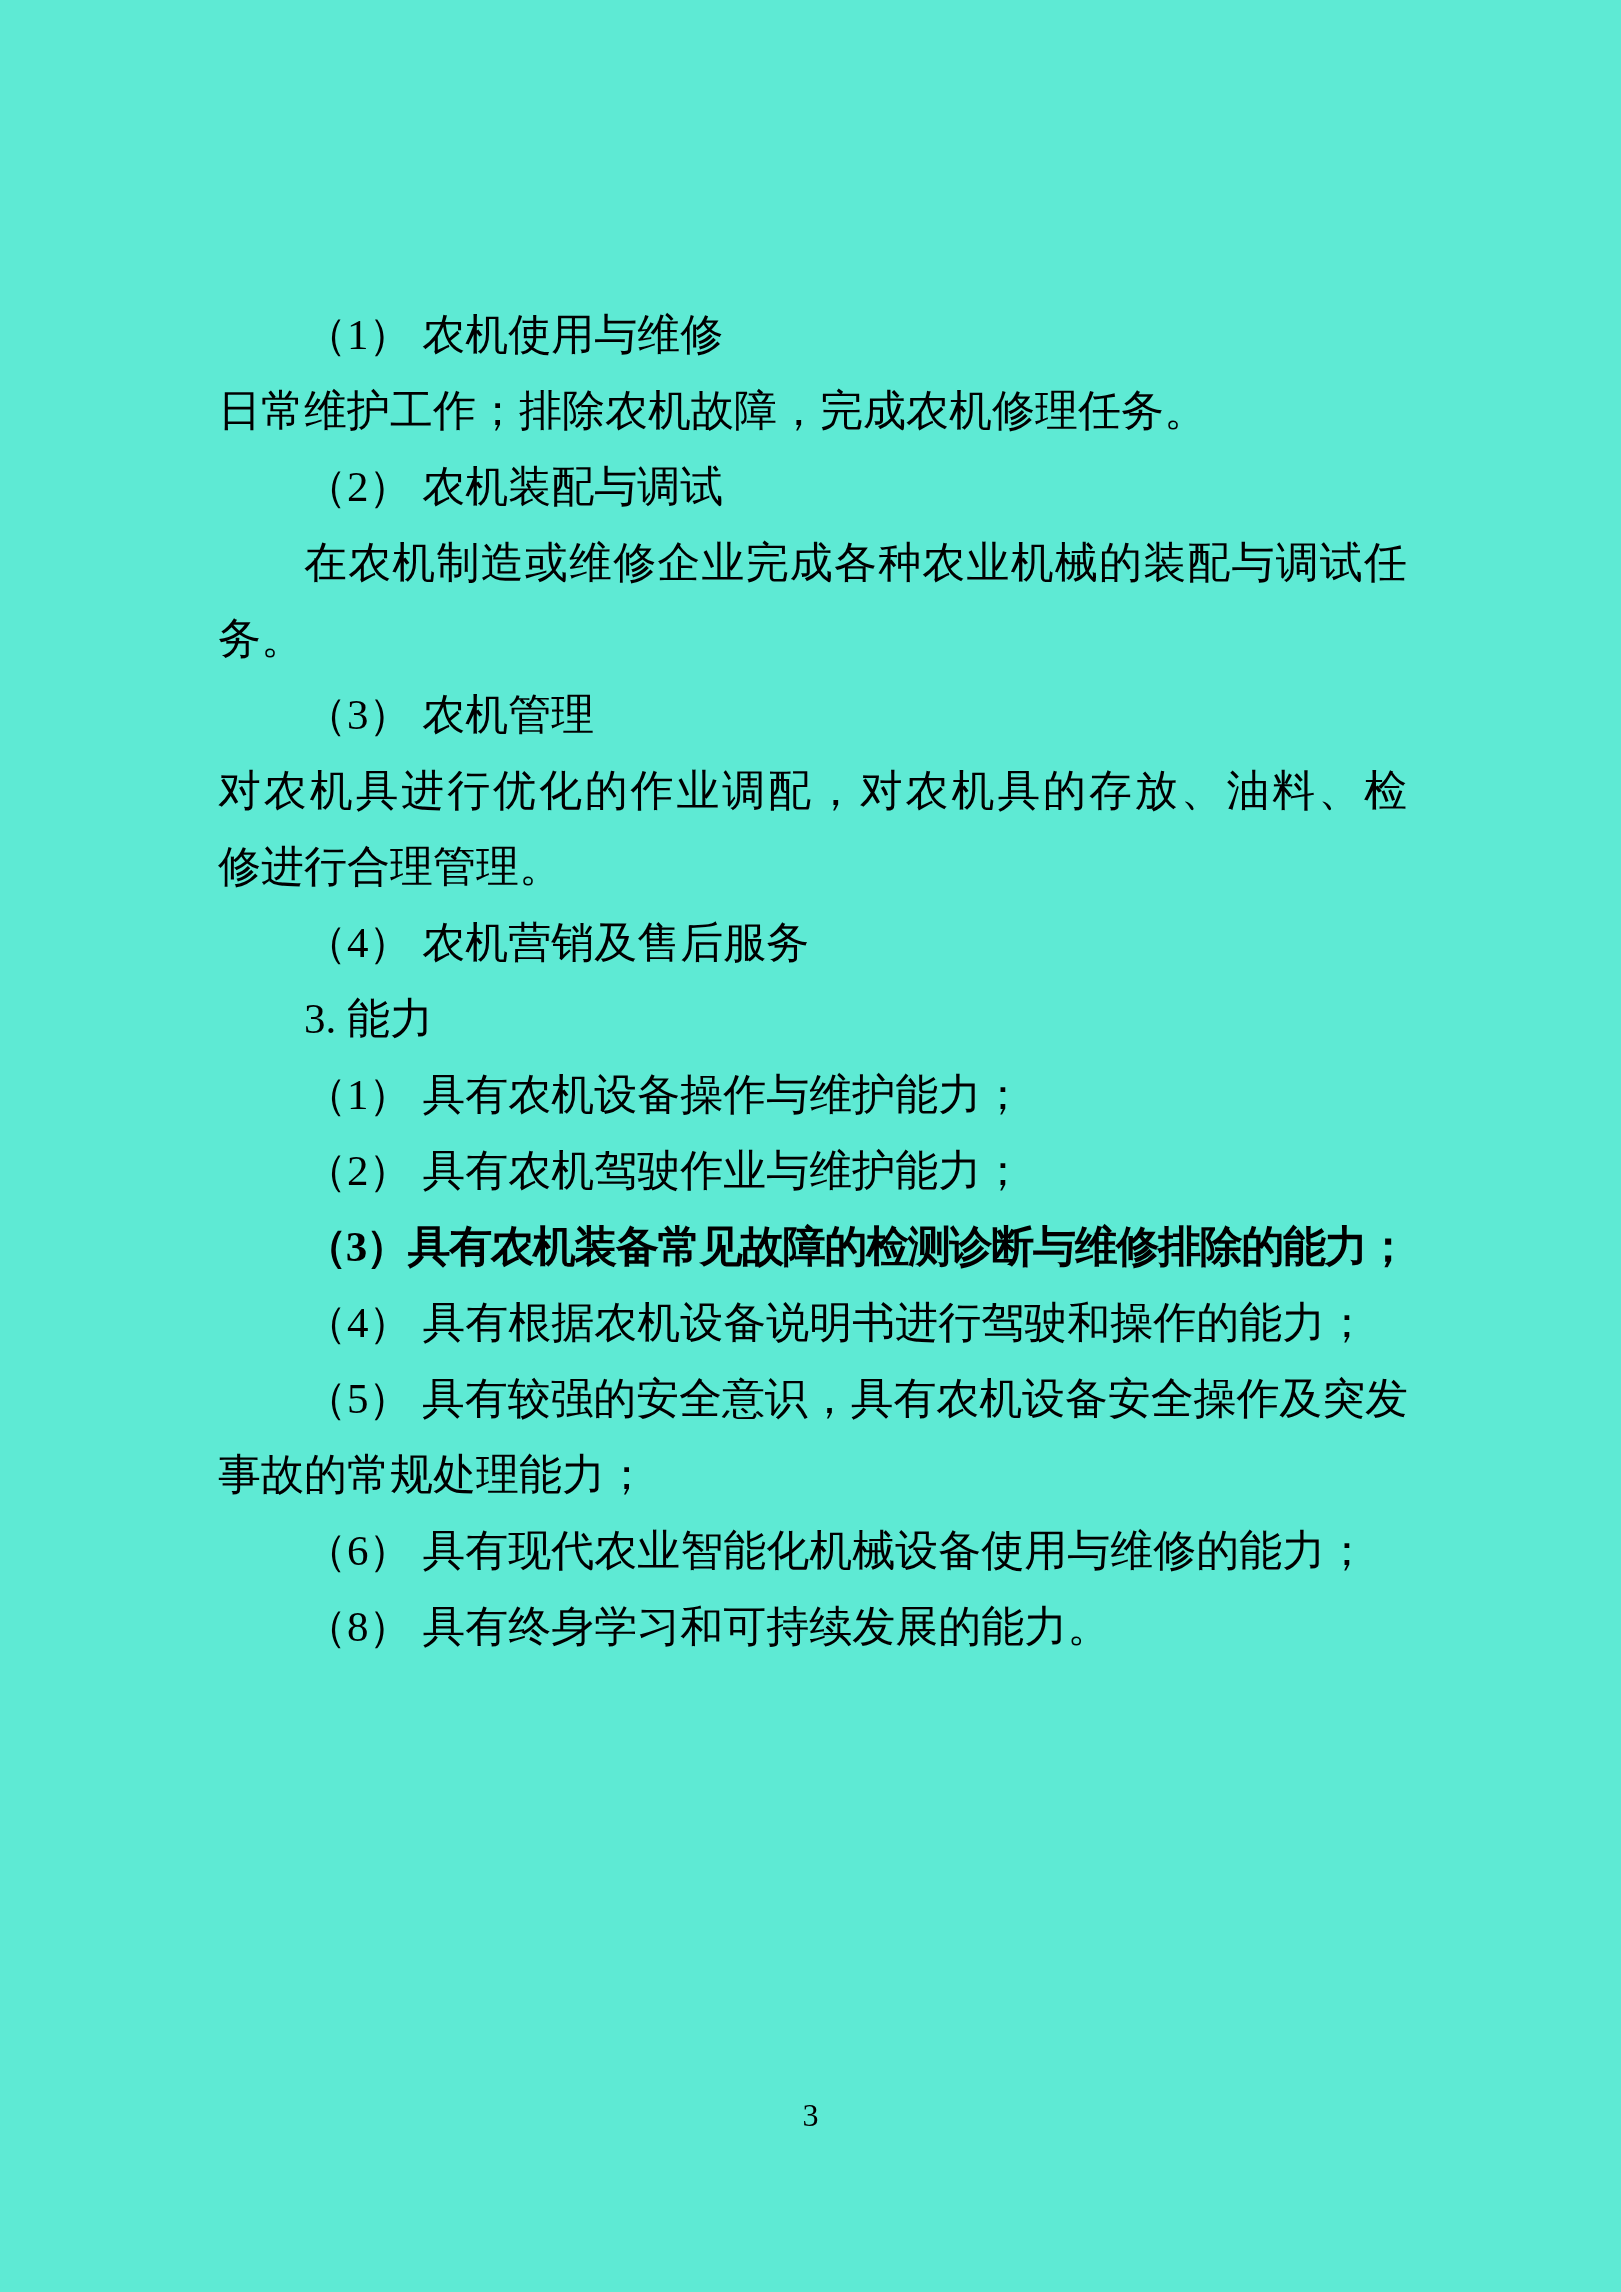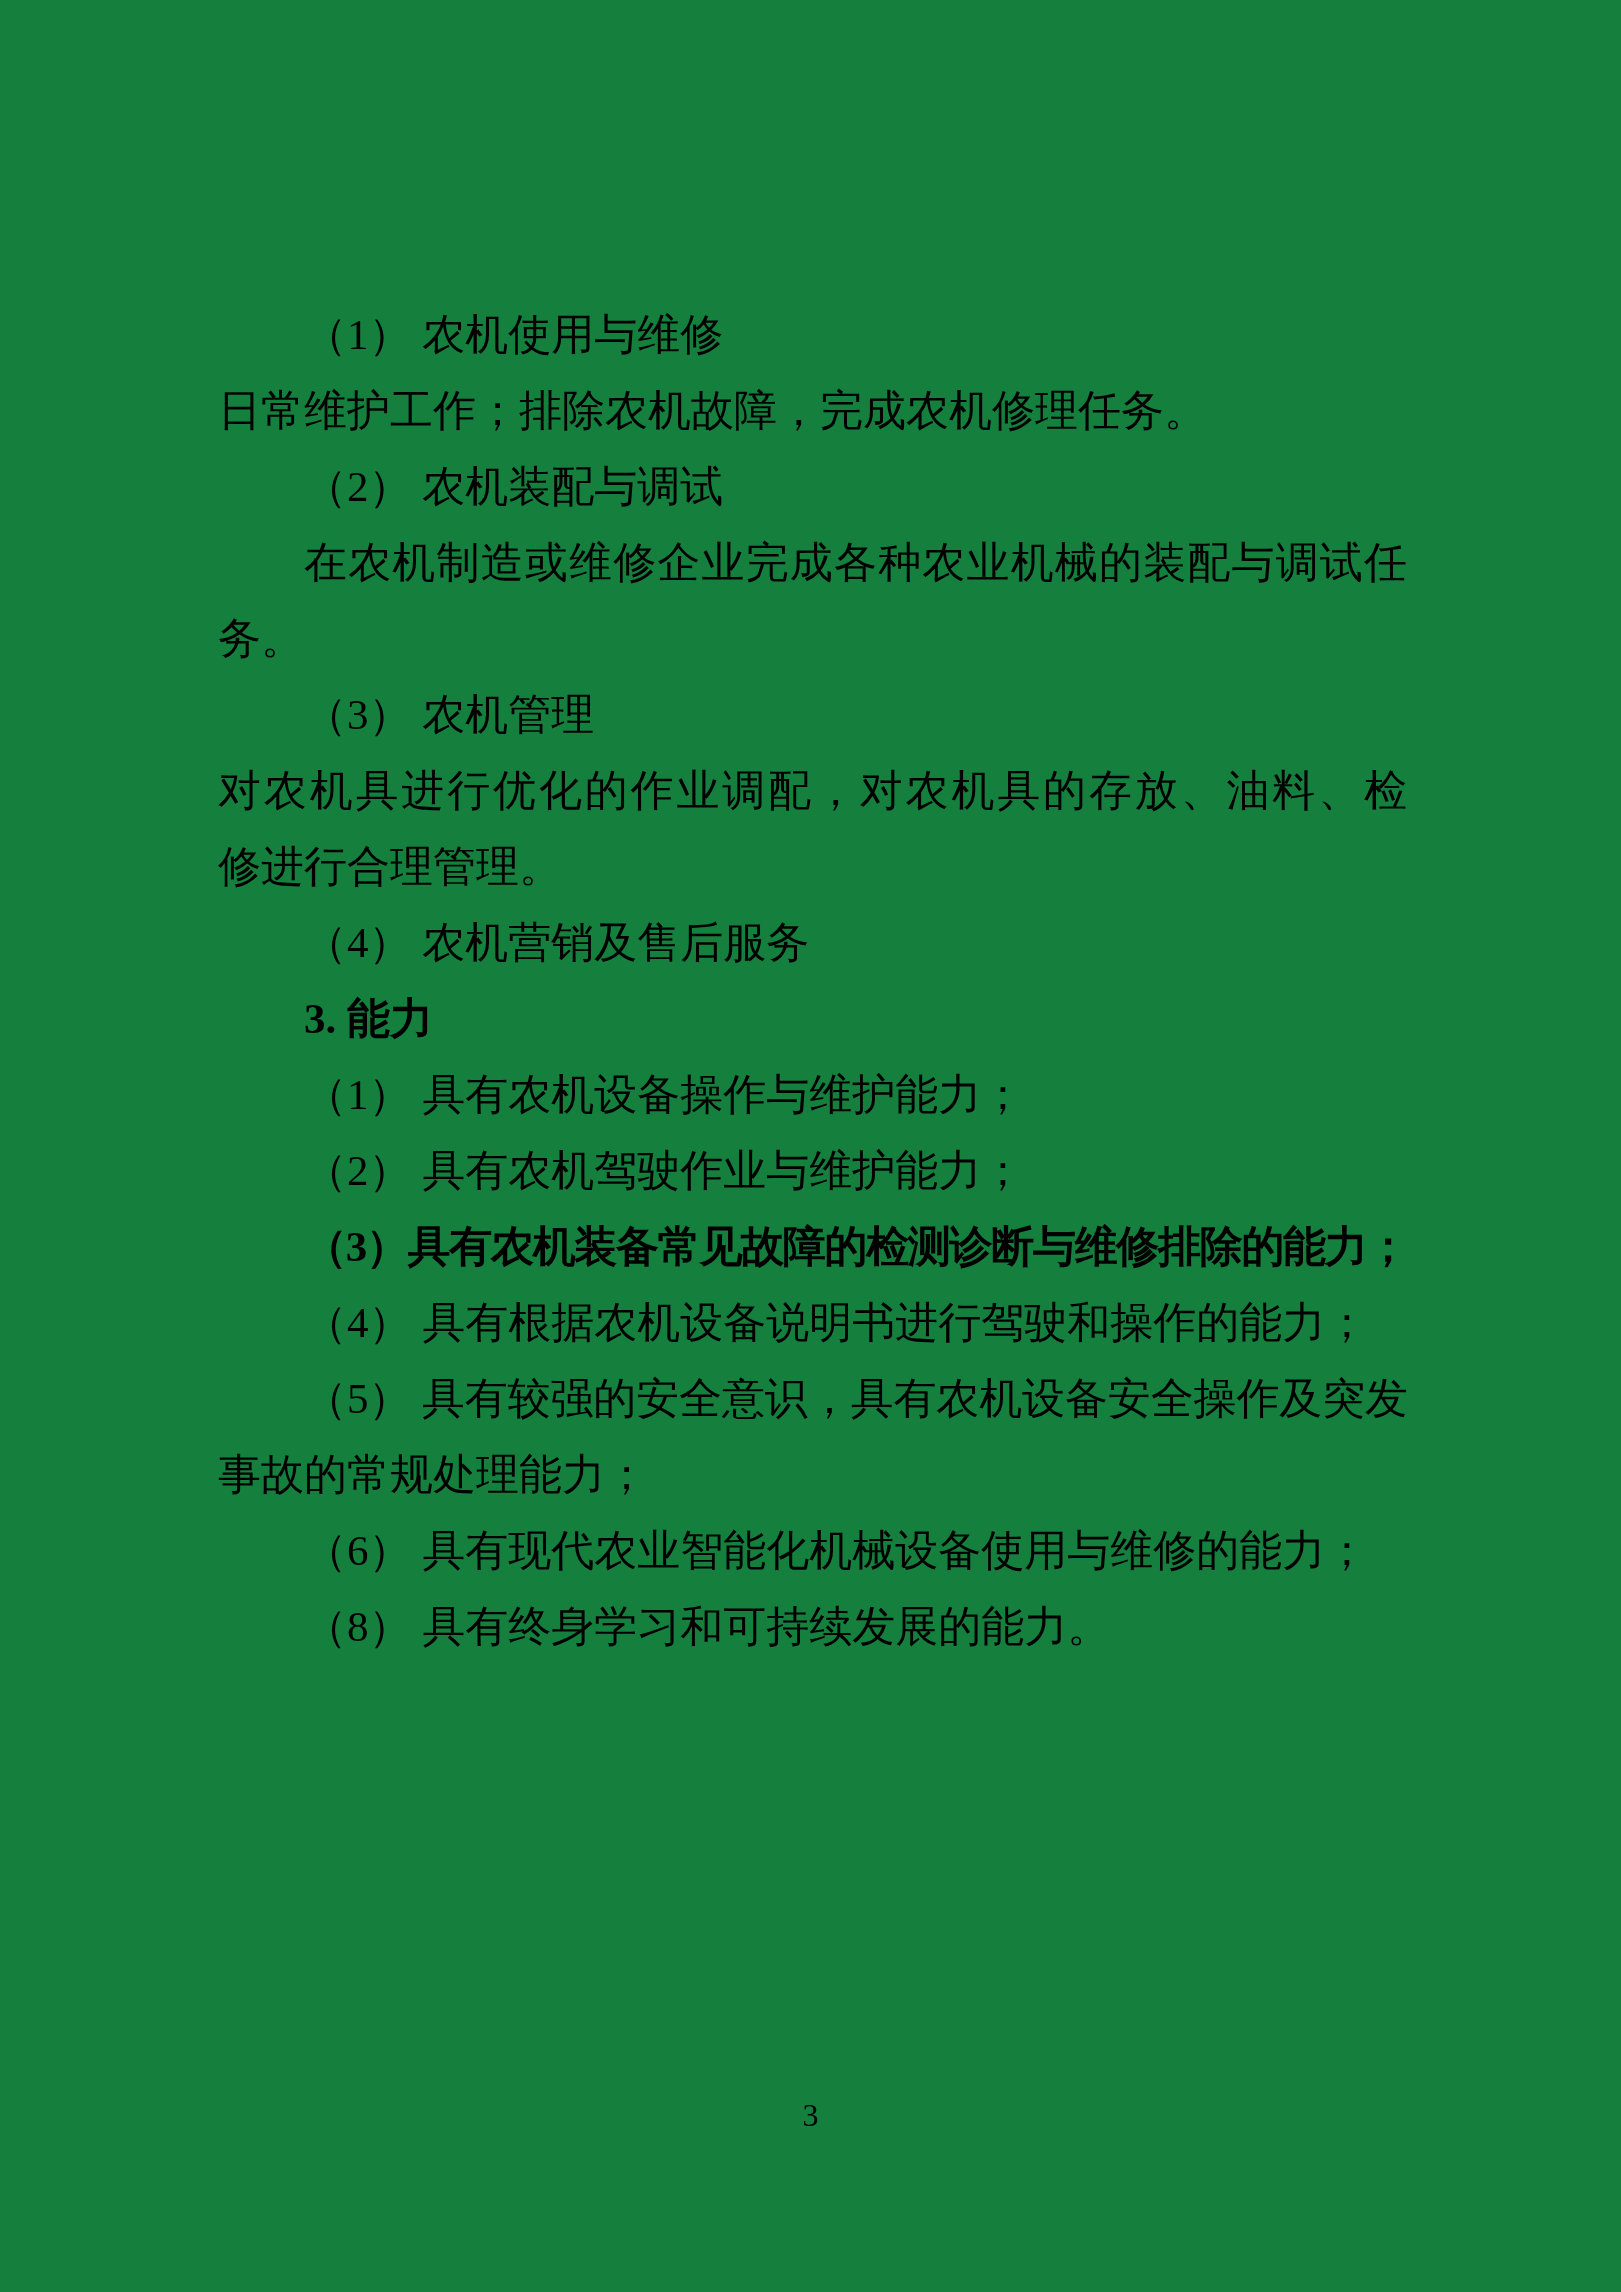--- a/index.html
+++ b/index.html
@@ -4,21 +4,21 @@
 <style>
   html, body {
     margin: 0;
     padding: 0;
     background: #ffffff;
   }
   .page {
     position: relative;
     width: 1621px;
     height: 2293px;
-    background: #15803d;
+    background: #5eead4;
     color: #000000;
     font-family: "Liberation Serif", "DejaVu Serif", serif;
     overflow: hidden;
   }
   .text-block {
     position: absolute;
     left: 218px;
     top: 297px;
     width: 1189px;
   }
@@ -30,21 +30,21 @@
     letter-spacing: 0;
   }
   .indent { text-indent: 86px; }
   .j {
     text-align: justify;
     text-align-last: justify;
     text-justify: inter-character;
   }
   .t1 { letter-spacing: -1px; }
   .tight { letter-spacing: -2.5px; font-weight: bold; }
-  .bold { font-weight: bold; }
+  .bold { font-weight: normal; }
   .page-number {
     position: absolute;
     top: 2098px;
     left: 0;
     width: 100%;
     text-align: center;
     font-size: 32px;
     line-height: 35px;
   }
 </style>

